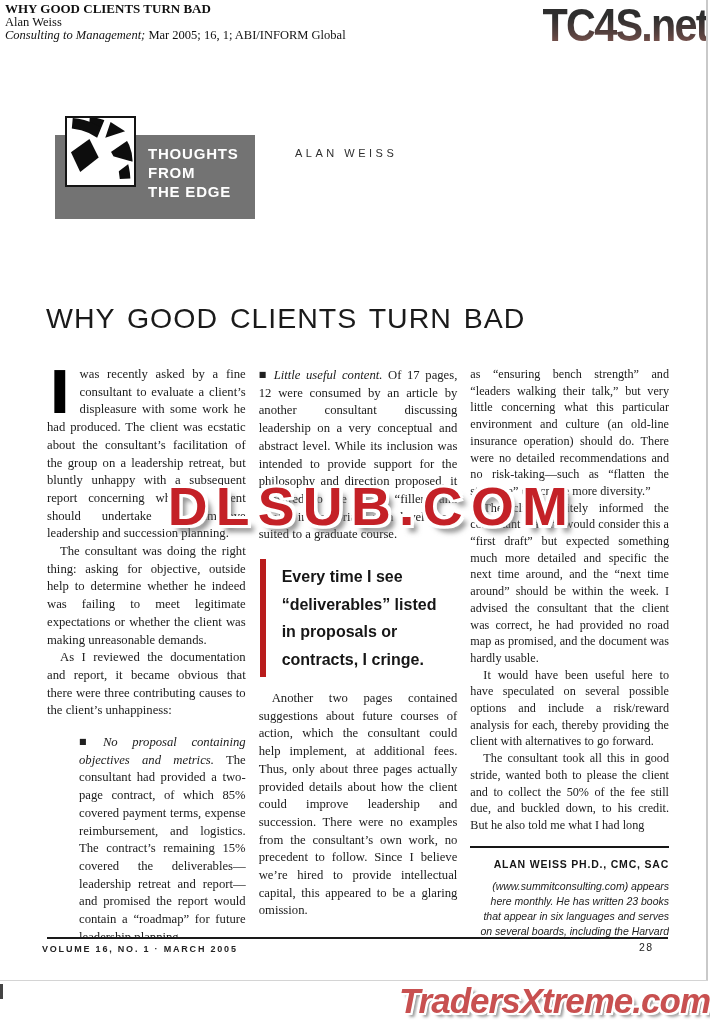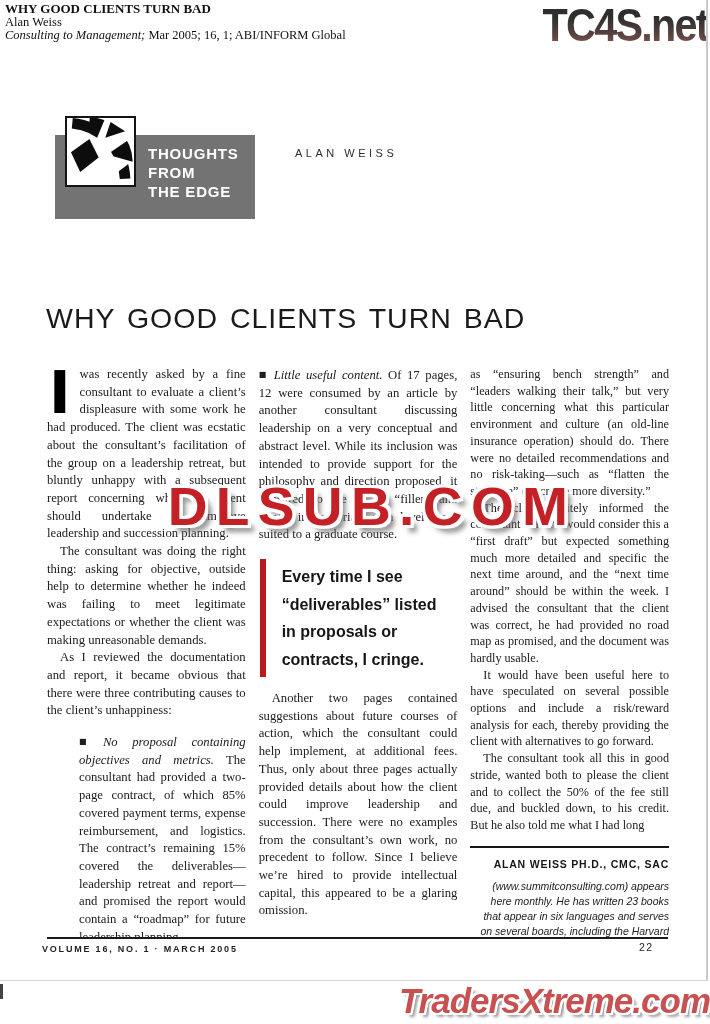--- a/index.html
+++ b/index.html
@@ -152,20 +152,20 @@
       <div class="bio-name">ALAN WEISS PH.D., CMC, SAC</div>
       <div class="bio-text">(www.summitconsulting.com) appears here monthly. He has written 23 books that appear in six languages and serves on several boards, including the Harvard Center for Mental Health and the Media.</div>
     </div>
   </div>
 </div>
 
 <div class="wm-dlsub">DLSUB.COM</div>
 
 <div class="foot-rule"></div>
 <div class="foot-left">VOLUME 16, NO. 1 · MARCH 2005</div>
-<div class="foot-page">22</div>
+<div class="foot-page">28</div>
 
 <div class="edge-r"></div>
 <div class="edge-b"></div>
 <div class="edge-tick"></div>
 
 <div class="notice">Reproduced with permission of the copyright owner.  Further reproduction prohibited without permission.</div>
 <div class="wm-traders">TradersXtreme.com</div>
 
 </body></html>

